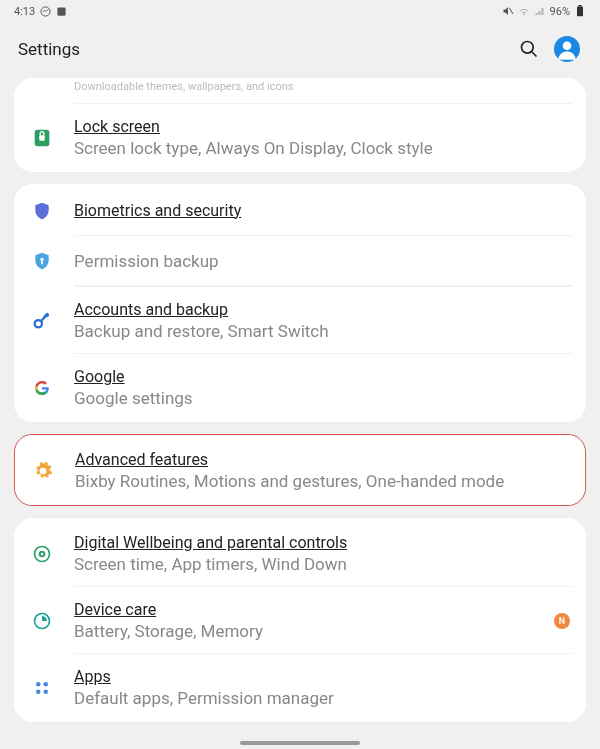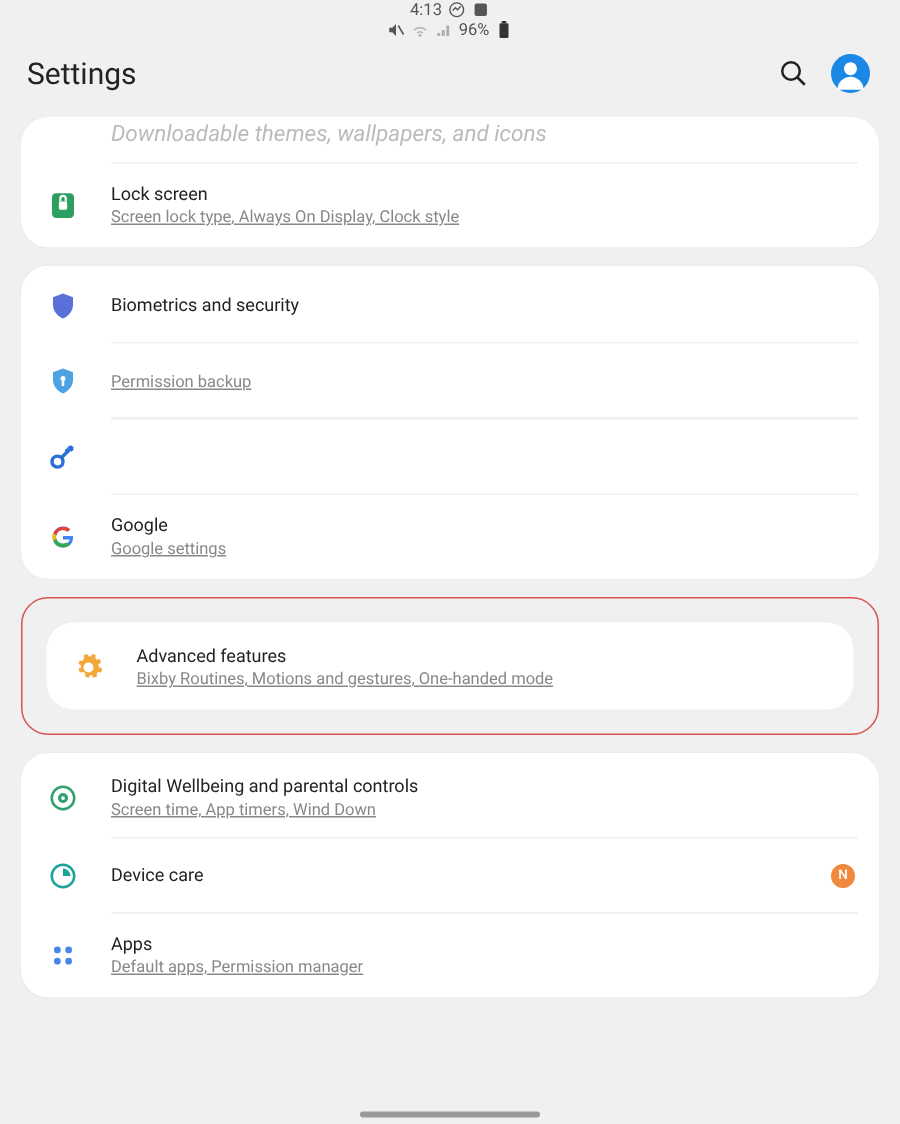--- a/index.html
+++ b/index.html
@@ -1,35 +1,35 @@
 <!DOCTYPE html>
 <html><head>
   <meta charset="utf-8">
   <style>
     * { margin:0; padding:0; box-sizing:border-box; font-family:-apple-system, "Segoe UI", Roboto, sans-serif; }
     body { width:600px; height:749px; background:#f0f0f0; overflow:hidden; position:relative; }
-    .statusbar { display:flex; justify-content:space-between; align-items:center; padding:0 14px; height:22px; font-size:11px; color:#555;flex-direction:column; }
+    .statusbar { display:flex; justify-content:space-between; align-items:center; padding:0 14px; height:22px; font-size:11px; color:#555; }
     .statusbar .left, .statusbar .right { display:flex; align-items:center; gap:4px; }
     .statusbar .ic { width:12px; height:12px; display:flex; align-items:center; justify-content:center; }
     .header { display:flex; align-items:center; padding:12px 18px 14px; }
-    .header-title { font-size:20px; color:#222; }
+    .header-title { font-size:17px; color:#222; }
     .header-spacer { flex:1; }
     .header .icon-btn { width:30px; height:30px; display:flex; align-items:center; justify-content:center; margin-left:8px; }
     .scroll { height:calc(749px - 22px - 50px); overflow:hidden; padding:0 14px; }
     .card { background:#fff; border-radius:18px; margin-bottom:12px; padding:2px 0; box-shadow:0 0 1px rgba(0,0,0,.08); }
     .row { display:flex; align-items:center; padding:13px 16px 12px 16px; position:relative; }
     .row-icon { width:24px; height:24px; margin-right:20px; display:flex; align-items:center; justify-content:center; flex-shrink:0; }
     .row-text { flex:1; }
-    .row-title { font-size:12px; color:#222; margin-bottom:2px; }
-    .row-sub { font-size:11px; color:#888;text-decoration:underline; }
+    .row-title { font-size:16px; color:#222; margin-bottom:2px;text-decoration:underline; }
+    .row-sub { font-size:17px; color:#888; }
     .divider { height:1px; background:#f0f0f0; margin-left:60px; margin-right:14px; }
-    .highlight { border:1.5px solid #d9534f; border-radius:18px; padding:16px; margin-bottom:12px; box-shadow:0 0 1px rgba(0,0,0,.05); }
+    .highlight { border:1.5px solid #d9534f; border-radius:18px; padding:0; margin-bottom:12px; box-shadow:0 0 1px rgba(0,0,0,.05); }
     .highlight .card { margin:0; box-shadow:none; }
     .badge { width:16px; height:16px; border-radius:50%; background:#f0883e; display:flex; align-items:center; justify-content:center; font-size:9px; color:#fff; font-weight:600; }
-    .truncated { color:#bbb; font-size:15px; padding:0 0 10px 60px;font-style:italic; }
+    .truncated { color:#bbb; font-size:11px; padding:0 0 10px 60px; }
     .nav-handle { position:absolute; bottom:4px; left:50%; transform:translateX(-50%); width:120px; height:4px; background:#999; border-radius:4px; }
     svg { display:block; }
   </style>
 </head>
 <body>
 
 <div class="statusbar">
   <div class="left">
     <span>4:13</span>
     <span class="ic">
@@ -132,20 +132,24 @@
         </div>
       </div>
       <div class="divider"></div>
       <div class="divider"></div>
       <div class="row">
         <div class="row-icon">
           <svg width="22" height="22" viewBox="0 0 24 24">
             <circle cx="8" cy="15" r="4" fill="none" stroke="#2a6fd6" stroke-width="2.5"></circle>
             <path d="M11 12l8-8m-3 0l3 3m-5-1l2 2" stroke="#2a6fd6" stroke-width="2.5" fill="none"></path>
           </svg>
+        </div>
+        <div class="row-text">
+          <div class="row-title">Accounts and backup</div>
+          <div class="row-sub">Backup and restore, Smart Switch</div>
         </div>
       </div>
       <div class="divider"></div>
       <div class="row">
         <div class="row-icon">
           <svg width="20" height="20" viewBox="0 0 24 24">
             <path d="M21.35 11.1H12v2.8h5.35c-.55 2.4-2.65 3.7-5.35 3.7A5.6 5.6 0 1112 6.4c1.45 0 2.75.55 3.75 1.45l2-2A8.4 8.4 0 1012 20.4c4.85 0 8.05-3.4 8.05-8.2 0-.4-.05-.75-.1-1.1z" fill="#4285F4"></path>
             <path d="M4.4 8.9l2.3 1.7A5.6 5.6 0 0112 6.4c1.45 0 2.75.55 3.75 1.45l2-2A8.4 8.4 0 004.4 8.9z" fill="#EA4335"></path>
             <path d="M12 20.4c2.25 0 4.15-.75 5.55-2l-2.55-2.1c-.85.6-1.95.9-3 .9a5.6 5.6 0 01-5.3-3.75L4.35 15.2A8.4 8.4 0 0012 20.4z" fill="#34A853"></path>
             <path d="M4.35 15.2A8.35 8.35 0 013.6 12c0-1.15.2-2.2.6-3.1l2.3 1.7a5.55 5.55 0 000 2.85z" fill="#FBBC05"></path>
@@ -189,20 +193,21 @@
       <div class="divider"></div>
       <div class="row">
         <div class="row-icon">
           <svg width="20" height="20" viewBox="0 0 24 24">
             <circle cx="12" cy="12" r="9" fill="none" stroke="#1aa39a" stroke-width="2"></circle>
             <path d="M12 6a6 6 0 016 6h-6z" fill="#1aa39a"></path>
           </svg>
         </div>
         <div class="row-text">
           <div class="row-title">Device care</div>
+          <div class="row-sub">Battery, Storage, Memory</div>
         </div>
         <div class="badge">N</div>
       </div>
       <div class="divider"></div>
       <div class="row">
         <div class="row-icon">
           <svg width="18" height="18" viewBox="0 0 24 24">
             <circle cx="7" cy="7" r="3" fill="#4a86e8"></circle>
             <circle cx="17" cy="7" r="3" fill="#4a86e8"></circle>
             <circle cx="7" cy="17" r="3" fill="#4a86e8"></circle>

